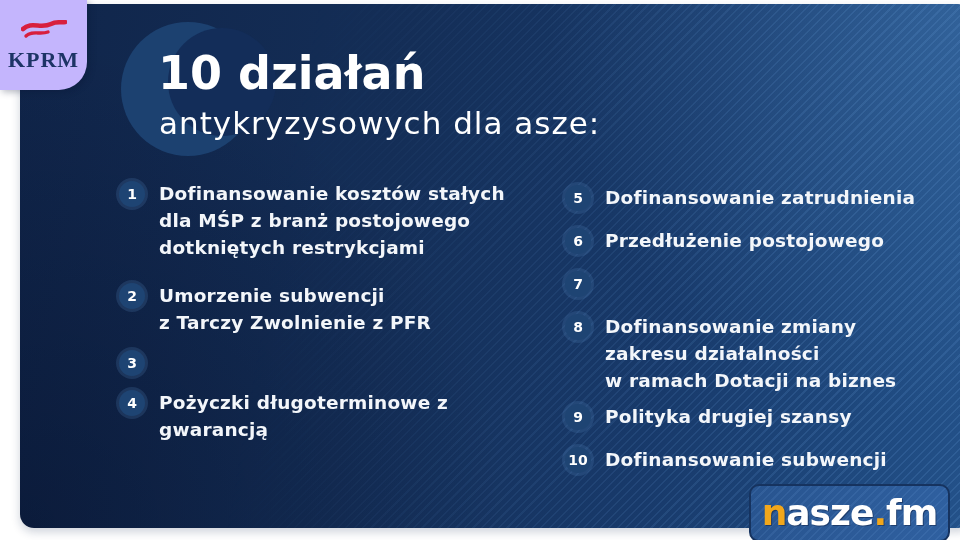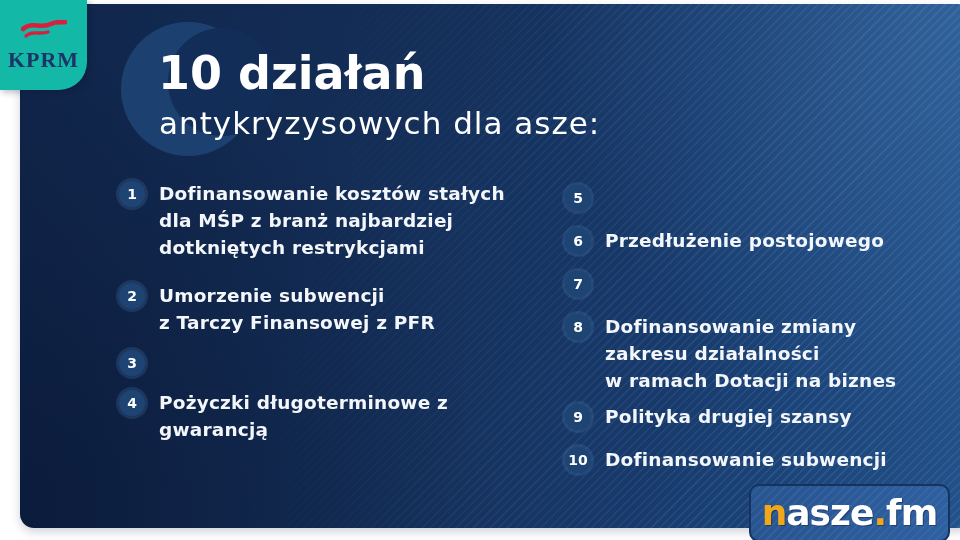--- a/index.html
+++ b/index.html
@@ -24,21 +24,21 @@
       rgba(110,165,225,0.16) 0 1.6px, rgba(0,0,0,0) 1.6px 6px);
     -webkit-mask-image:linear-gradient(100deg, rgba(0,0,0,0) 28%, rgba(0,0,0,0.55) 55%, #000 82%);
     mask-image:linear-gradient(100deg, rgba(0,0,0,0) 28%, rgba(0,0,0,0.55) 55%, #000 82%);
   }
   .circle{position:absolute;border-radius:50%;}
   .circle.outer{left:101px;top:18px;width:134px;height:134px;background:#1c4170;}
   .circle.inner{left:148px;top:24px;width:108px;height:108px;background:#132d59;}
 
   
   .kprm-box{
-    position:absolute;left:0;top:0;width:87px;height:90px;background:#14b8a6;
+    position:absolute;left:0;top:0;width:87px;height:90px;background:#c4b5fd;
     border-radius:0 0 28px 0;z-index:5;
     box-shadow:2px 2px 7px rgba(5,15,45,0.30);
     display:flex;flex-direction:column;align-items:center;justify-content:center;gap:5px;
   }
   .kprm-text{
     font-family:"Liberation Serif","DejaVu Serif",serif;
     font-size:22px;color:#1d3466;letter-spacing:1px;font-weight:600;line-height:1;
   }
   
   .title-bold{
@@ -94,40 +94,41 @@
     <div class="circle inner"></div>
     <div class="stripes"></div>
 
     <div class="title-bold">10 działań</div>
     <div class="title-rest">antykryzysowych dla asze:</div>
 
     <div class="col col-left">
       <div class="item item-1">
         <span class="badge">1</span>
         <span class="item-text">Dofinansowanie kosztów stałych
-dla MŚP z branż najbardziej
+dla MŚP z branż postojowego
 dotkniętych restrykcjami</span>
       </div>
       <div class="item item-2">
         <span class="badge">2</span>
         <span class="item-text">Umorzenie subwencji
-z Tarczy Finansowej z PFR</span>
+z Tarczy Zwolnienie z PFR</span>
       </div>
       <div class="item item-3">
         <span class="badge">3</span>
       </div>
       <div class="item item-4">
         <span class="badge">4</span>
         <span class="item-text">Pożyczki długoterminowe z gwarancją</span>
       </div>
     </div>
 
     <div class="col col-right">
       <div class="item item-5">
         <span class="badge">5</span>
+        <span class="item-text">Dofinansowanie zatrudnienia</span>
       </div>
       <div class="item item-6">
         <span class="badge">6</span>
         <span class="item-text">Przedłużenie postojowego</span>
       </div>
       <div class="item item-7">
         <span class="badge">7</span>
       </div>
       <div class="item item-8">
         <span class="badge">8</span>

